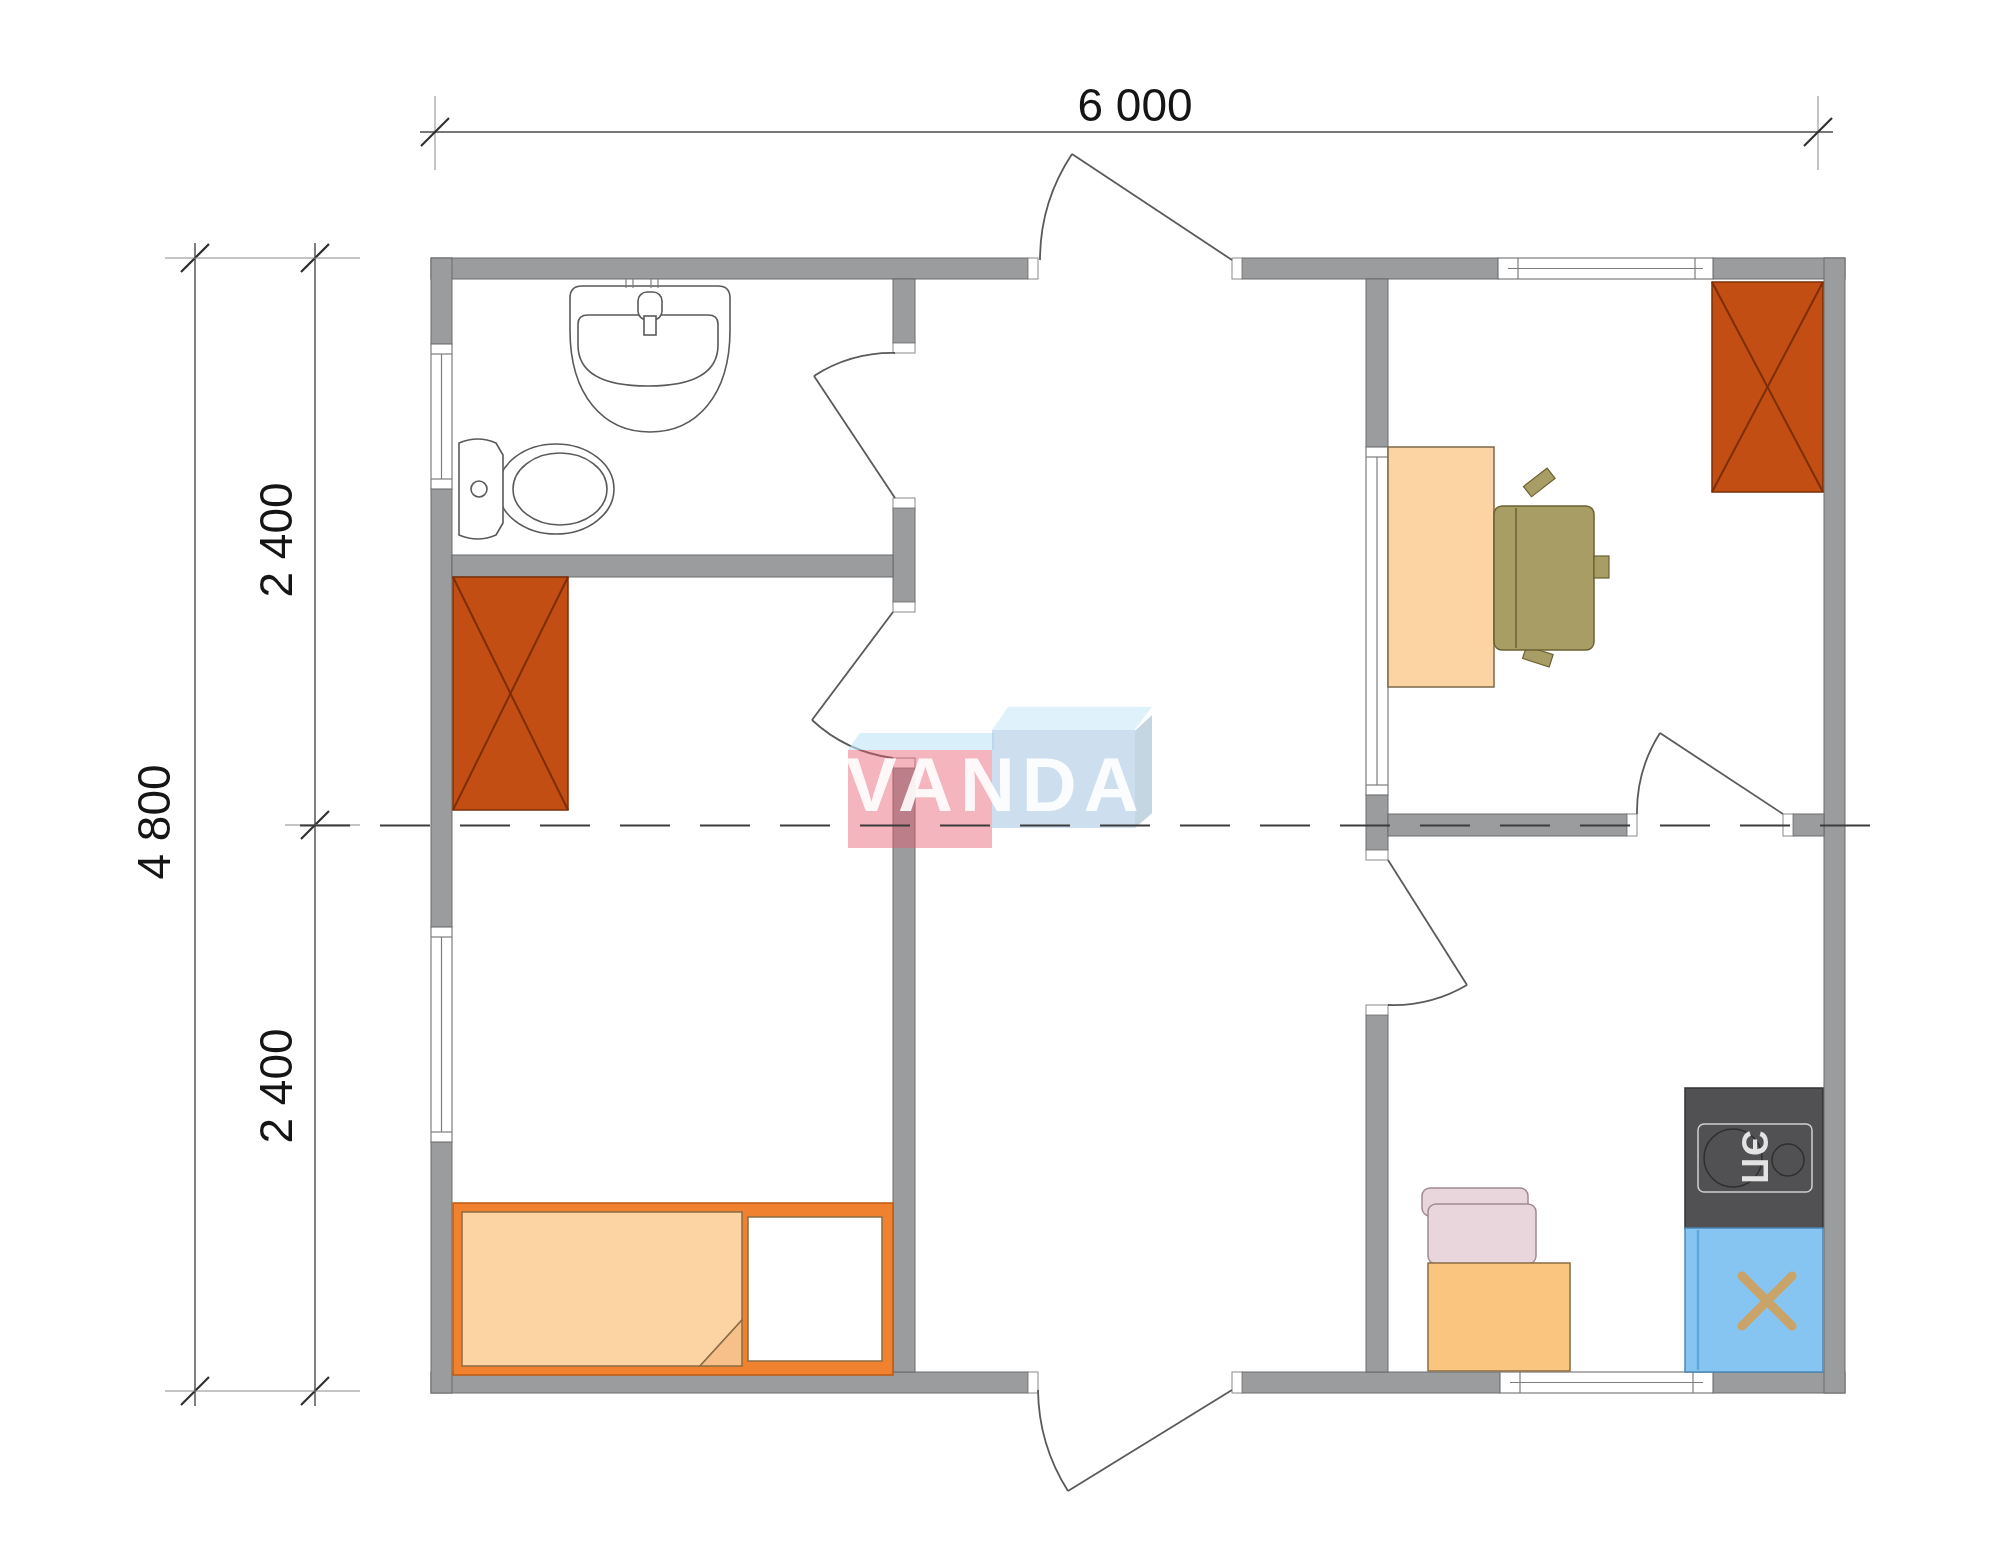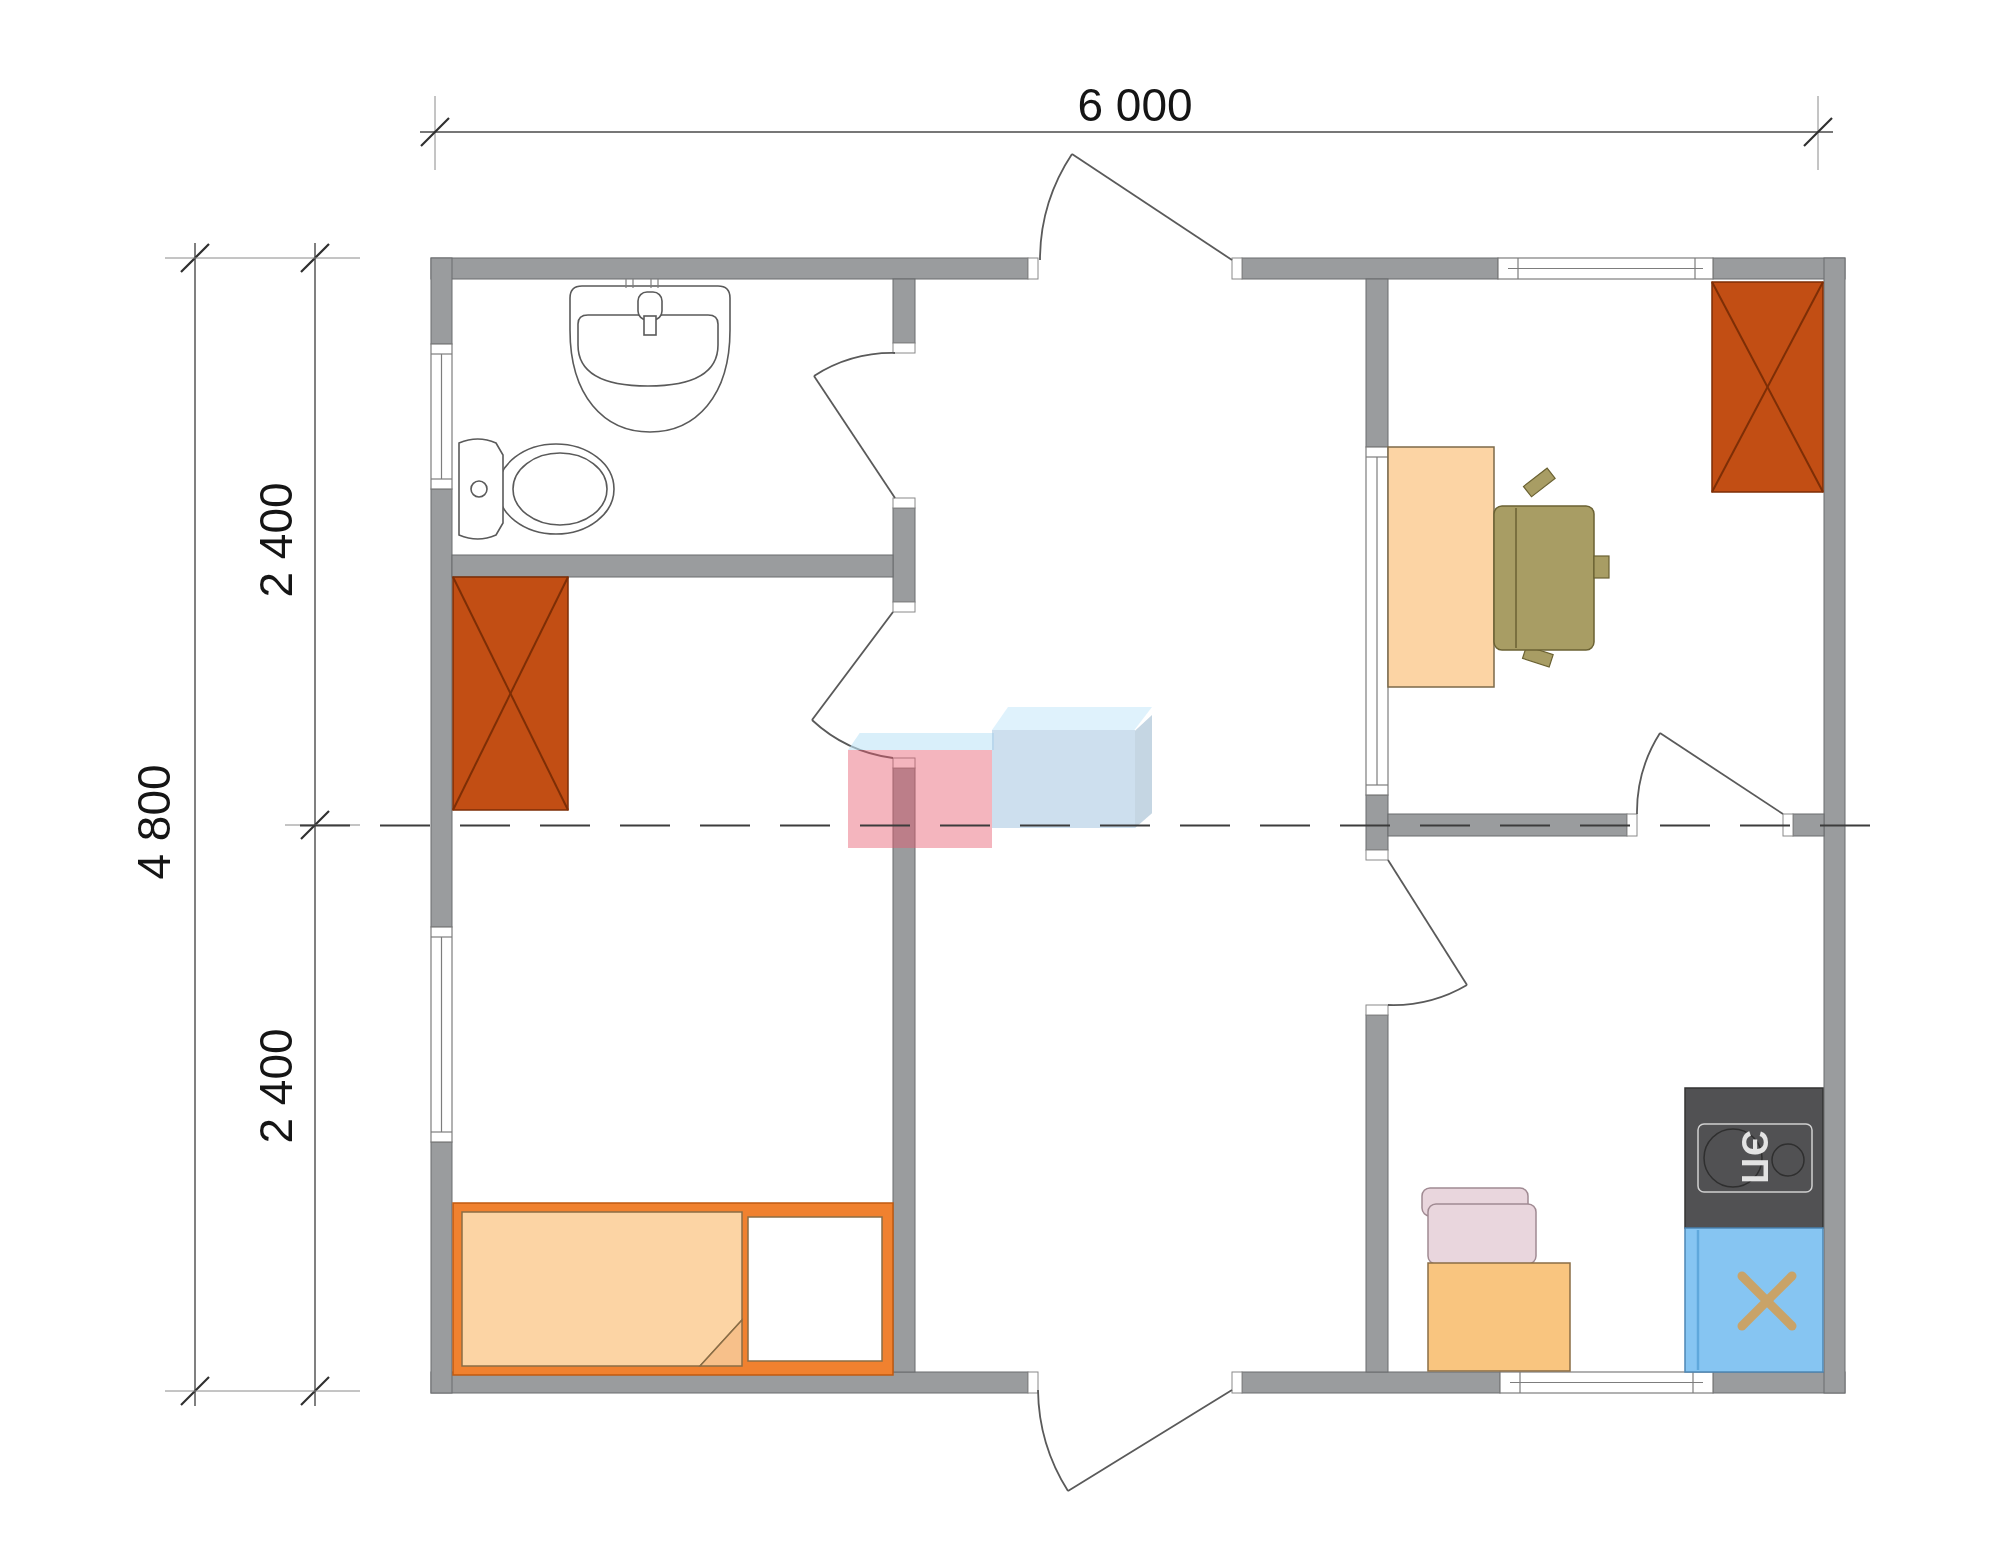--- a/index.html
+++ b/index.html
@@ -248,19 +248,20 @@
     <text class="dimtext" x="292" y="1086" text-anchor="middle" transform="rotate(-90 292 1086)">2 400</text>
   </g>
 </svg>
 
 <div id="logo">
   <div class="band band-red-bevel"></div>
   <div class="band band-red"></div>
   <div class="band band-blue-bevel"></div>
   <div class="band band-blue-side"></div>
   <div class="band band-blue"></div>
+  <div class="logo-word">VANDA</div>
 </div>
 
 <svg id="overlay-svg" width="2000" height="1563" viewBox="0 0 2000 1563">
   <line class="center-dash" x1="300" y1="825.5" x2="1878" y2="825.5"></line>
 </svg>
 
 </div>
 
 </body></html>

